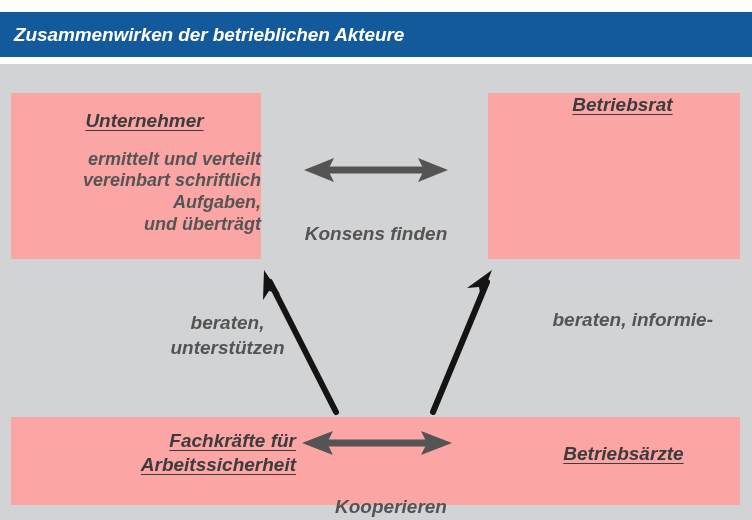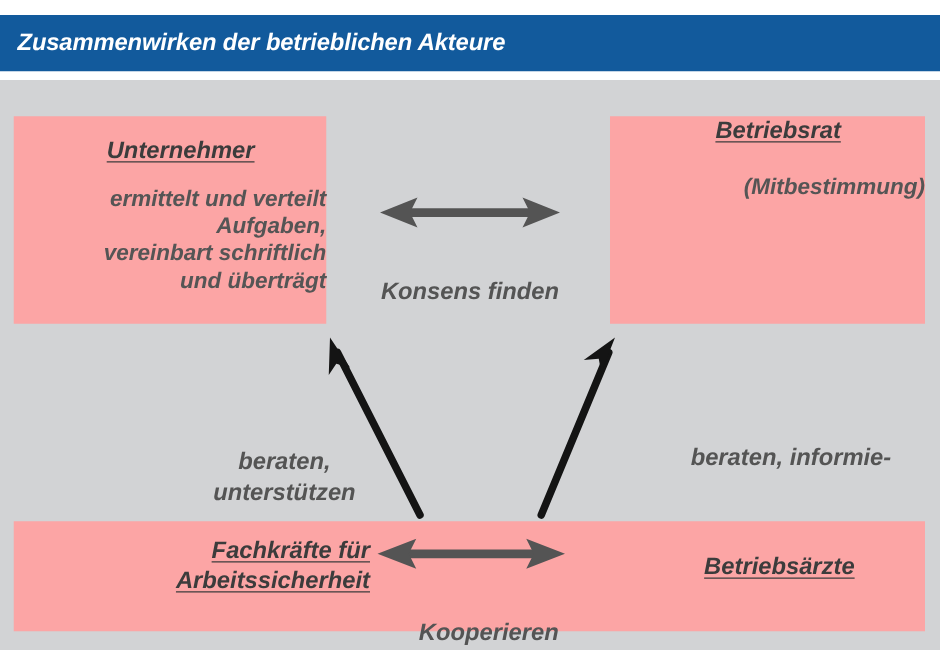--- a/index.html
+++ b/index.html
@@ -139,21 +139,20 @@
     top: 46px;
     width: 160px;
   }
   
   .diag-label {
     position: absolute;
     font-size: 19px;
     font-weight: bold;
     color: #545454;
     line-height: 1.3;
-    margin-top: 47px;
   }
   #label-beraten-links {
     left: 130px;
     top: 247px;
     width: 195px;
     text-align: center;
   }
   #label-beraten-rechts {
     left: 478px;
     top: 244px;
@@ -178,30 +177,29 @@
   <div id="header-bar">
     <div id="header-title">Zusammenwirken der betrieblichen Akteure</div>
   </div>
 
   <div id="diagram-field">
 
     <div class="box" id="box-unternehmer">
       <div class="box-title">Unternehmer</div>
       <div class="box-body">
         <div>ermittelt und verteilt</div>
+        <div>vereinbart schriftlich</div>
         <div>Aufgaben,</div>
-        <div>vereinbart schriftlich</div>
         <div>und überträgt</div>
       </div>
     </div>
 
     <div class="box" id="box-betriebsrat">
       <div class="box-title">Betriebsrat</div>
       <div class="box-body">
-        <div>(Mitbestimmung)</div>
       </div>
     </div>
 
     <div class="box" id="box-bottom-band">
       <div class="bottom-label" id="label-fachkraefte">
         <div>Fachkräfte für</div>
         <div>Arbeitssicherheit</div>
       </div>
       <div class="bottom-label" id="label-betriebsaerzte">
         <div>Betriebsärzte</div>

